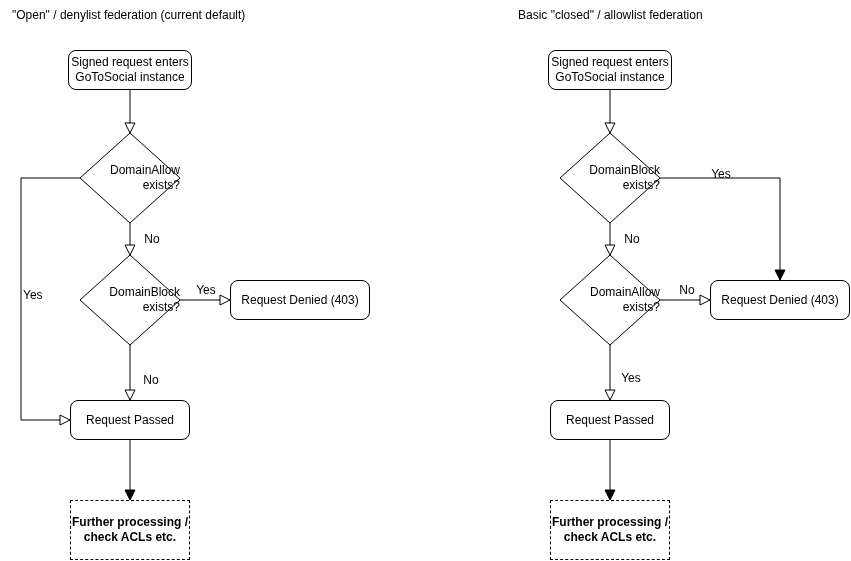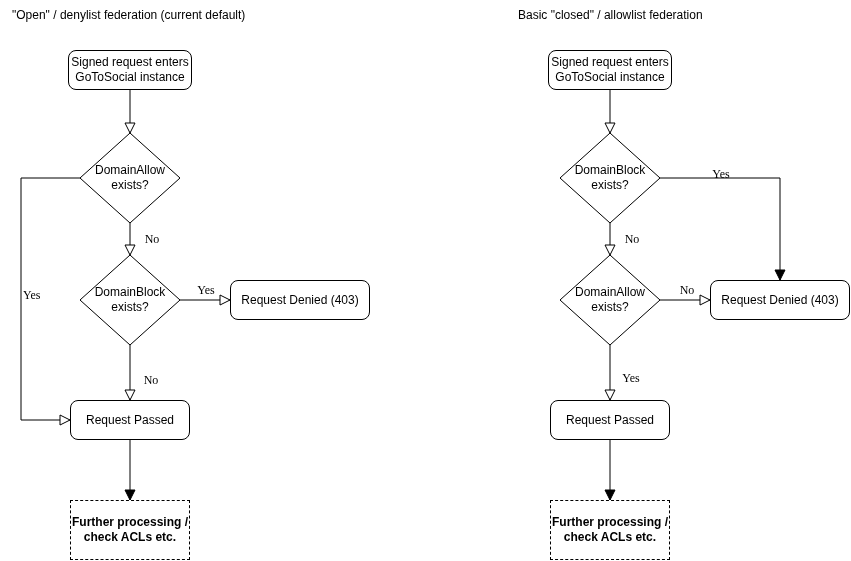--- a/index.html
+++ b/index.html
@@ -39,31 +39,30 @@
     border: 1px solid #000000;
     border-radius: 8px;
   }
   .dashed {
     border: 1px dashed #000000;
     font-weight: bold;
   }
   .diamond-label {
     position: absolute;
     z-index: 3;
-    text-align: center;
+    text-align: right;
     line-height: 15px;
     width: 100px;
     pointer-events: none;
   }
   .edge-label {
     position: absolute;
     z-index: 3;
     white-space: nowrap;
     transform: translate(-50%, -50%);
-    font-family: Liberation Serif, serif;
   }
   .edge-label.no-center {
     transform: none;
   }
 </style>
 </head>
 <body>
 
 <div class="canvas">
 

